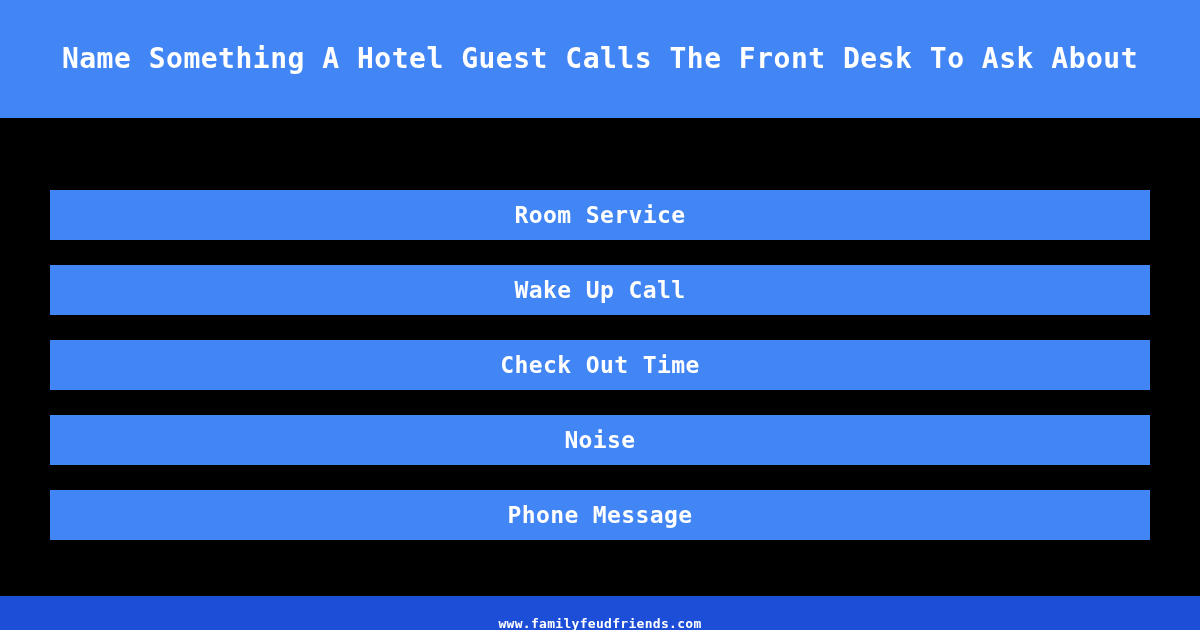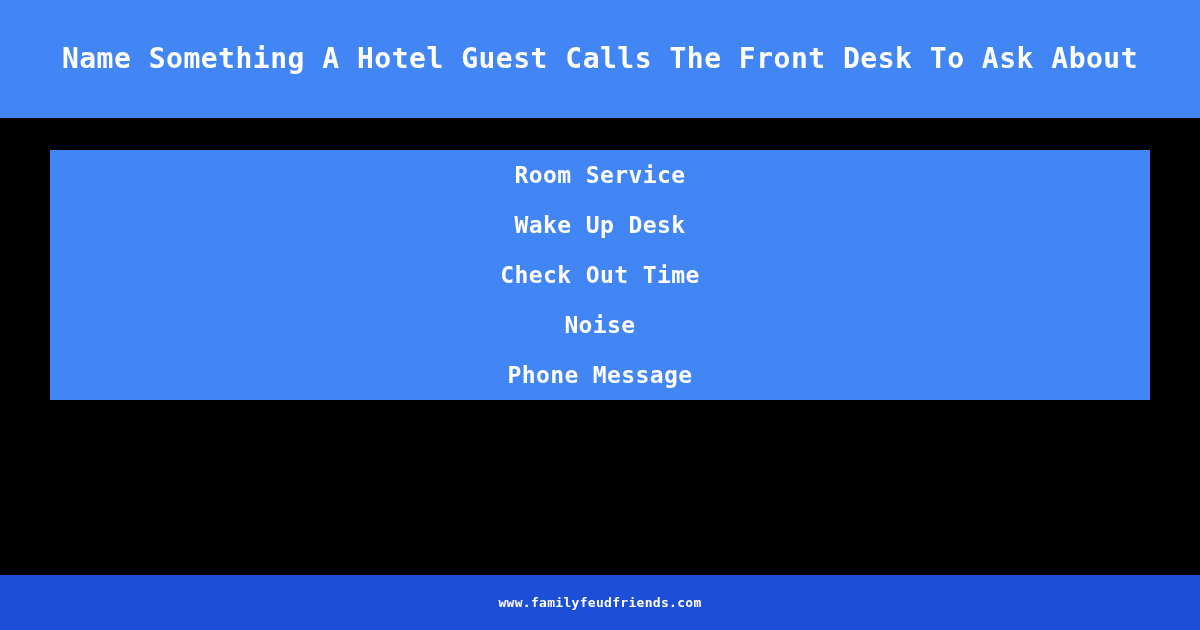--- a/index.html
+++ b/index.html
@@ -11,24 +11,25 @@
     width: 1200px;
     height: 630px;
     background: #000000;
     font-family: "DejaVu Sans Mono", "Liberation Mono", monospace;
     overflow: hidden;
   }
 
   #card {
     position: relative;
     width: 1200px;
-    height: 630px;
+    height: 498px;
     background: #000000;
     display: flex;
     flex-direction: column;
+    gap: 40px;
   }
 
   
   #header {
     width: 1200px;
     height: 118px;
     background: #4285f4;
     display: flex;
     align-items: center;
     justify-content: center;
@@ -54,20 +55,21 @@
     box-sizing: border-box;
     background: #000000;
   }
   .answer-row {
     width: 1100px;
     height: 50px;
     background: #4285f4;
     display: flex;
     align-items: center;
     justify-content: center;
+    margin-bottom: 25px;
     box-sizing: border-box;
     padding: 0 20px;
   }
   .answer-row:last-child {
     margin-bottom: 16px;
   }
   .answer-text {
     color: #ffffff;
     font-family: "DejaVu Sans Mono", "Liberation Mono", monospace;
     font-size: 23px;
@@ -107,21 +109,21 @@
   </div>
 
   <div id="answers">
 
     <div class="answer-row">
       <span class="answer-text">Room Service</span>
     </div>
 
 
     <div class="answer-row">
-      <span class="answer-text">Wake Up Desk</span>
+      <span class="answer-text">Wake Up Call</span>
     </div>
 
     <div class="answer-row">
       <span class="answer-text">Check Out Time</span>
     </div>
 
     <div class="answer-row">
       <span class="answer-text">Noise</span>
     </div>
 

